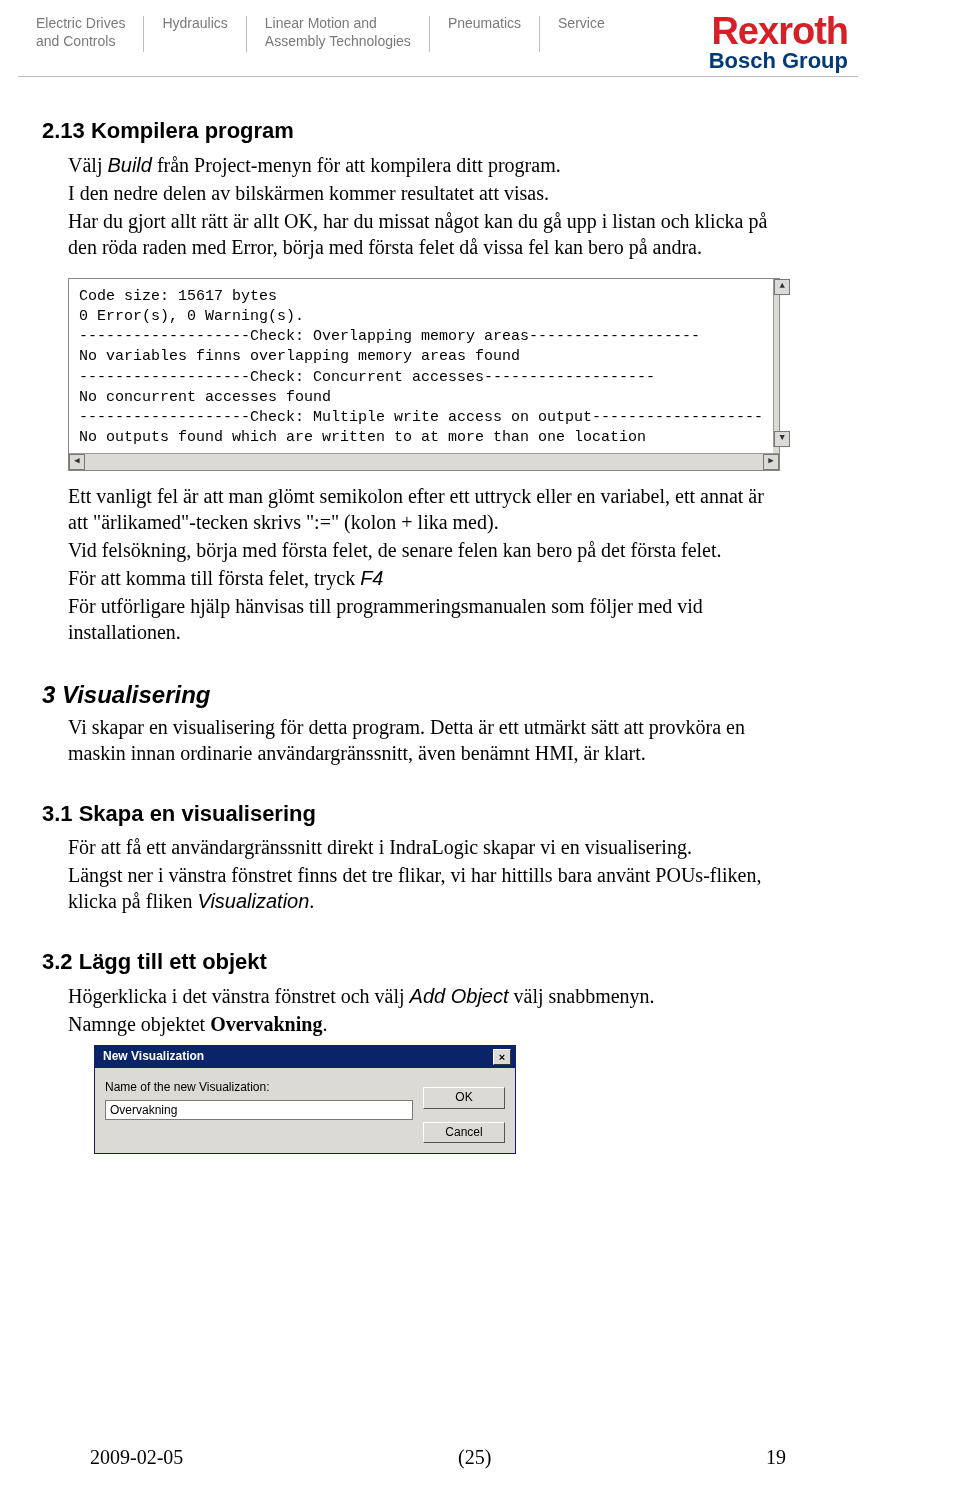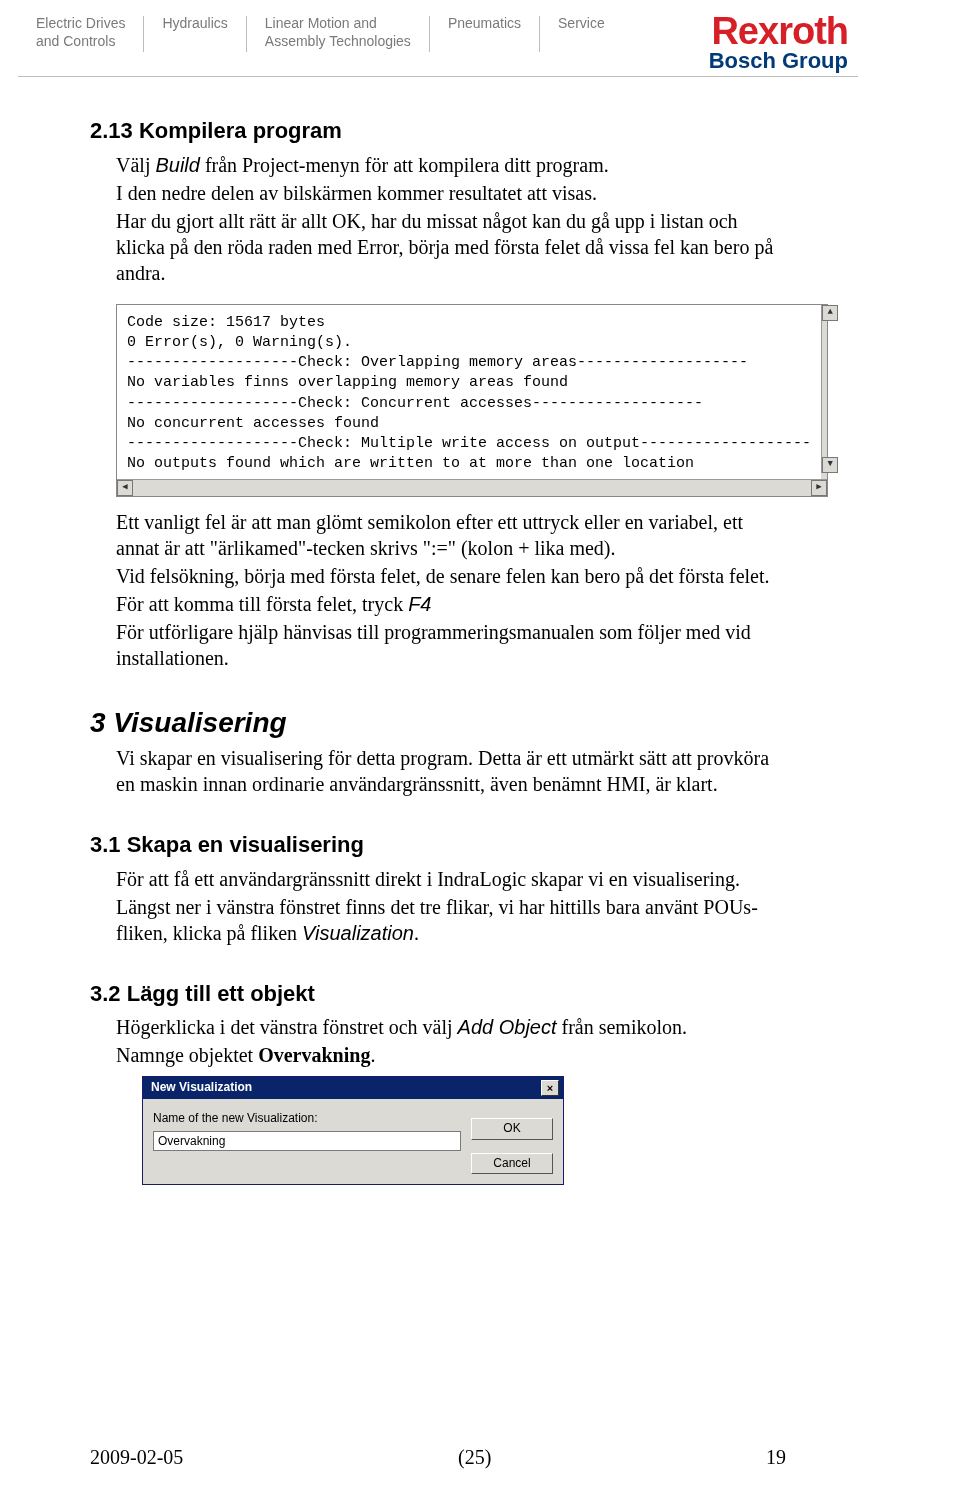--- a/index.html
+++ b/index.html
@@ -59,35 +59,35 @@
     color: #003a78;
   }
   .header-rule {
     margin: 6px 18px 0 18px;
     height: 1px;
     background: #bdbdbd;
   }
 
   
   .content {
-    padding: 40px 90px 0 90px;
+    padding: 40px 90px 0 42px;
     font-size: 20px;
     line-height: 1.3;
   }
   h2.sec {
     font-family: Arial, Helvetica, sans-serif;
     font-weight: bold;
     font-size: 22px;
     margin: 0 0 6px 0;
   }
   h2.sec-major {
     font-family: Arial, Helvetica, sans-serif;
     font-weight: bold;
     font-style: italic;
-    font-size: 28px;
+    font-size: 24px;
     margin: 34px 0 4px 0;
   }
   .body-block {
     margin: 0 0 0 26px;
   }
   .body-block p { margin: 0 0 2px 0; }
   .kw-italic { font-style: italic; font-family: Arial, sans-serif; }
   .kw-bold { font-weight: bold; }
 
   
@@ -294,21 +294,21 @@
     <div class="body-block">
       <p>För att få ett användargränssnitt direkt i IndraLogic skapar vi en visualisering.</p>
       <p>
         <span>Längst ner i vänstra fönstret finns det tre flikar, vi har hittills bara använt POUs-fliken, klicka på fliken </span><span class="kw-italic">Visualization</span><span>.</span>
       </p>
     </div>
 
     <h2 class="sec" style="margin-top:34px">3.2 Lägg till ett objekt</h2>
     <div class="body-block">
       <p>
-        <span>Högerklicka i det vänstra fönstret och välj </span><span class="kw-italic">Add Object</span><span> från semikolon.</span>
+        <span>Högerklicka i det vänstra fönstret och välj </span><span class="kw-italic">Add Object</span><span> välj snabbmenyn.</span>
       </p>
       <p>
         <span>Namnge objektet </span><span class="kw-bold">Overvakning</span><span>.</span>
       </p>
 
       <div class="dialog">
         <div class="titlebar">
           <span>New Visualization</span>
           <span class="tspacer"></span>
           <span class="closebtn">×</span>

